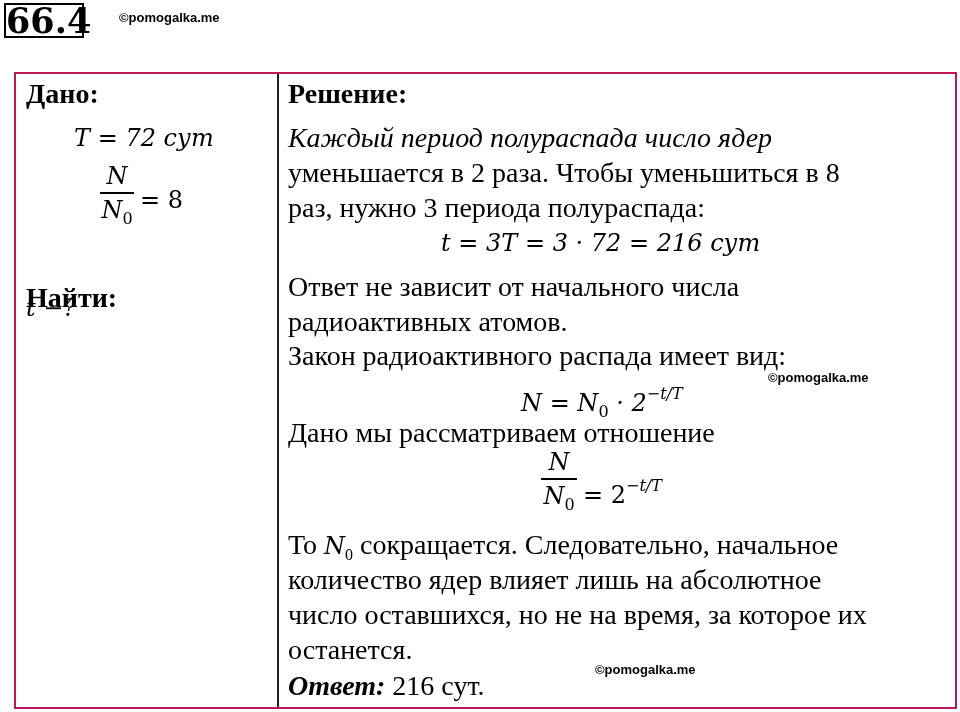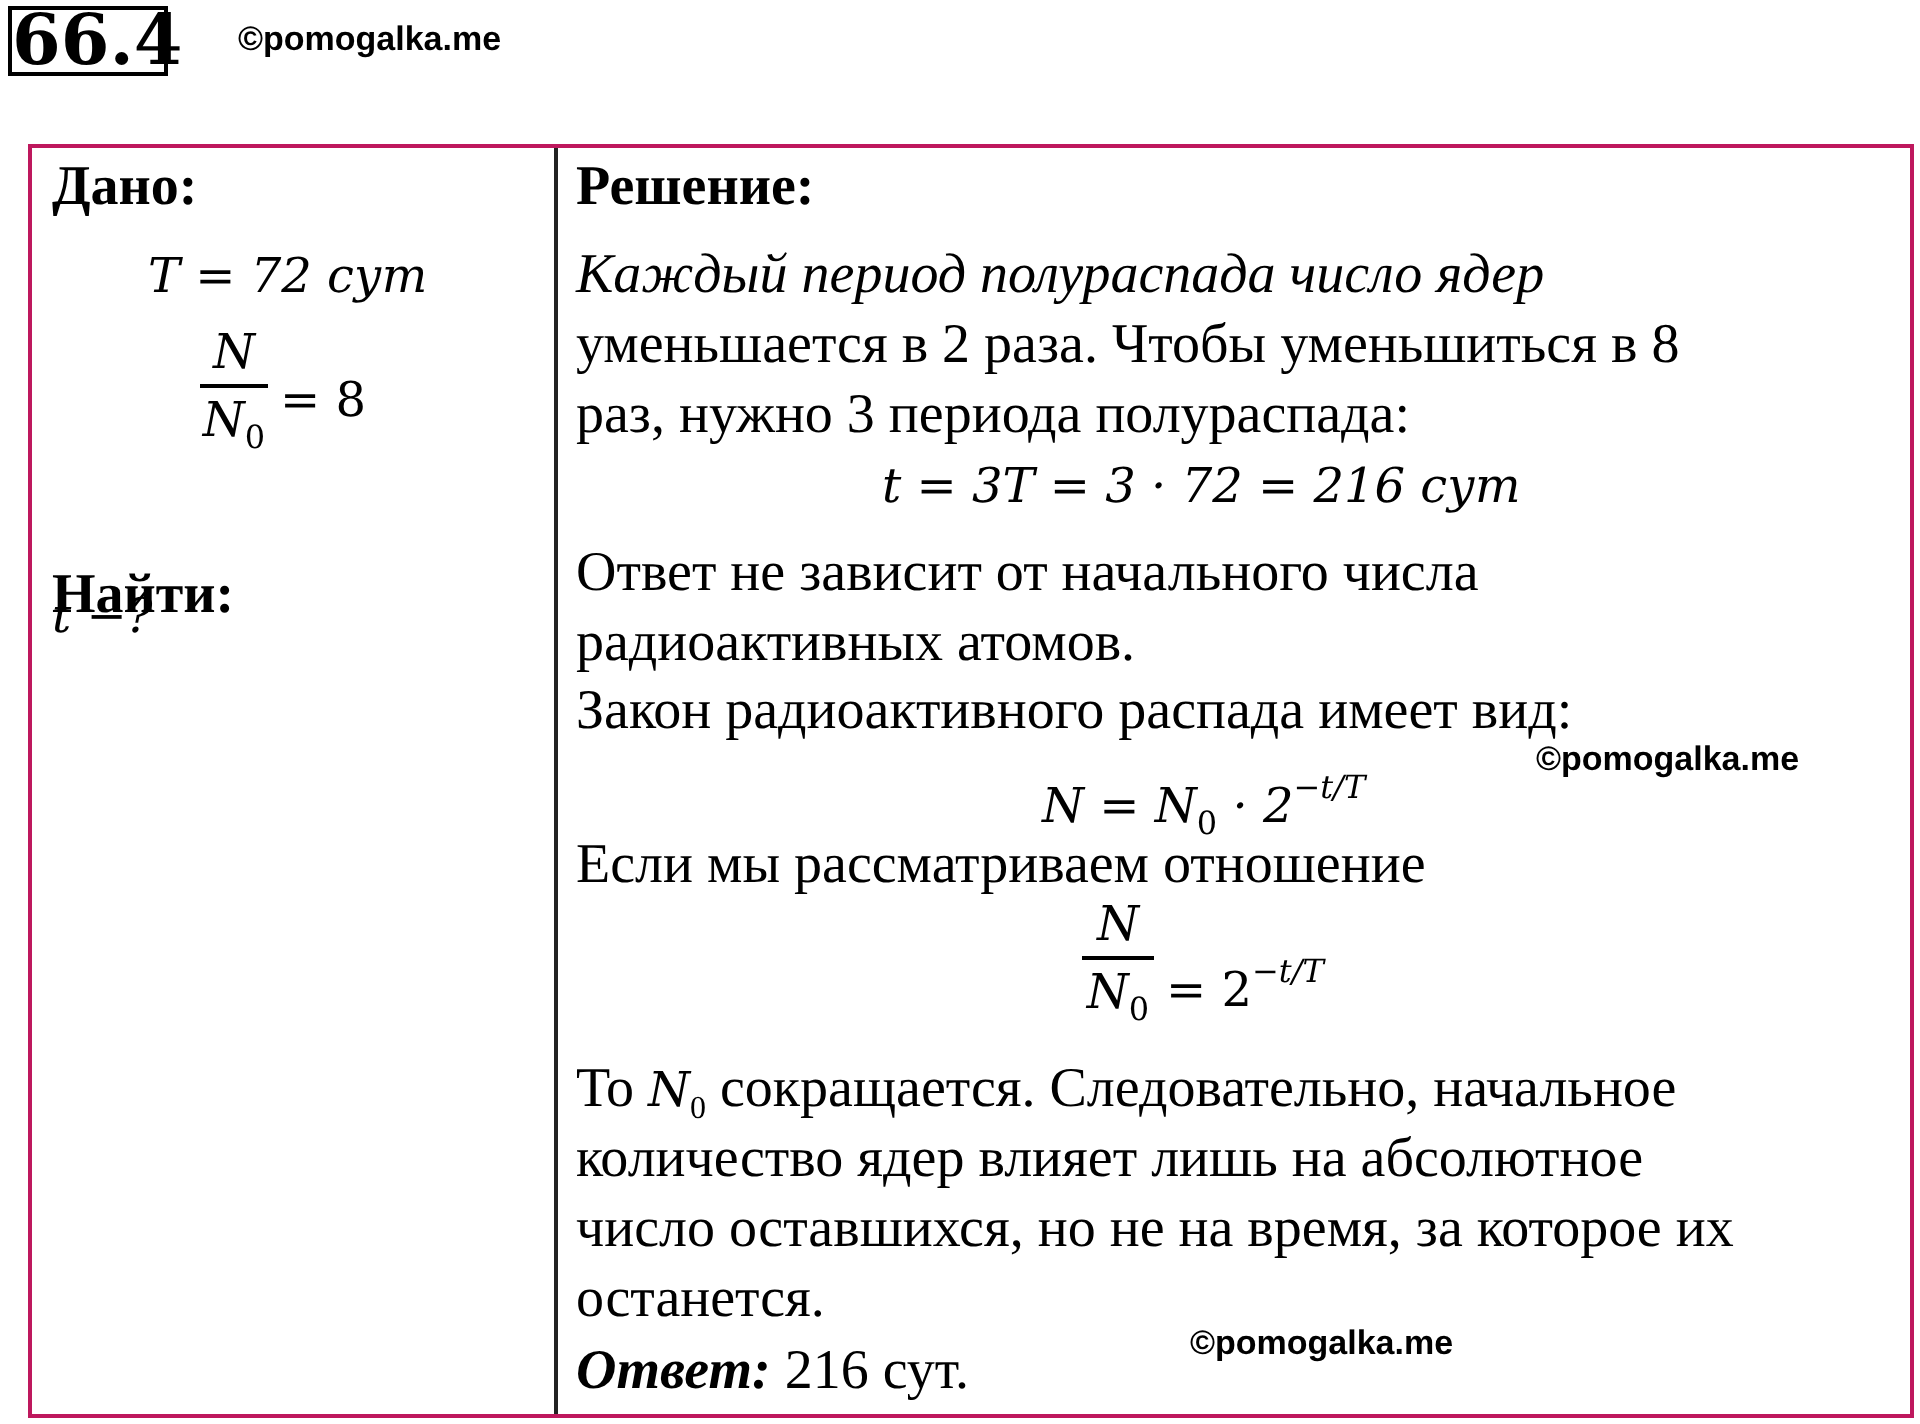--- a/index.html
+++ b/index.html
@@ -1,21 +1,21 @@
 <!DOCTYPE html>
 <html><head>
 <meta charset="utf-8">
 <style>
   html, body { margin:0; padding:0; background:#fff; }
   body { width:960px; height:712px; position:relative; overflow:hidden; color:#000;
          font-family:"Liberation Serif", "DejaVu Serif", serif; }
   .num-box { position:absolute; left:4px; top:3px; width:76px; height:31px; border:2px solid #000;
              font-family:"DejaVu Serif", serif; font-weight:bold; font-size:35px; line-height:31px;
              text-align:center; box-sizing:content-box; }
-  .wm { position:absolute; font-family:"Liberation Sans", sans-serif; font-weight:bold; font-size:17px; }
+  .wm { position:absolute; font-family:"Liberation Sans", sans-serif; font-weight:bold; font-size:13px; }
   .table { position:absolute; left:14px; top:72px; width:939px; height:633px; border:2px solid #be185d; }
   .col-left { position:absolute; left:0; top:0; width:261px; height:100%; border-right:2px solid #222; }
   .col-right { position:absolute; left:263px; top:0; right:0; height:100%; }
   .t { position:absolute; font-size:28px; line-height:32px; white-space:nowrap; }
   .b { font-weight:bold; }
   .m { font-family:"DejaVu Serif", serif; font-size:24px; }
   .mi { font-style:italic; }
   .frac { position:absolute; text-align:center; }
   .frac .n, .frac .d { display:block; font-family:"DejaVu Serif", serif; font-style:italic; font-size:24px; line-height:28px; }
   .frac .bar { display:block; height:2px; background:#000; margin:2px 0; }
@@ -52,21 +52,21 @@
     <div class="t m mi" style="left:162px;top:153px;">t = 3T = 3 · 72 = 216 сут</div>
 
     <div class="t" style="left:9px;top:197px;">Ответ не зависит от начального числа</div>
     <div class="t" style="left:9px;top:232px;">радиоактивных атомов.</div>
     <div class="t" style="left:9px;top:266px;">Закон радиоактивного распада имеет вид:</div>
     <div class="t m mi" style="left:242px;top:304px;">
       <span>N = N</span><sub>0</sub><span> · 2</span><sup>−t/T</sup>
     </div>
     <div class="wm" style="left:489px;top:296px;">©pomogalka.me</div>
 
-    <div class="t" style="left:9px;top:343px;">Если мы рассматриваем отношение</div>
+    <div class="t" style="left:9px;top:343px;">Дано мы рассматриваем отношение</div>
     <div class="frac" style="left:262px;top:374px;width:36px;">
       <span class="n">N</span>
       <span class="bar"></span>
       <span class="d"><span>N</span><sub>0</sub></span>
     </div>
     <div class="t m" style="left:304px;top:396px;">
       <span>= 2</span><sup>−t/T</sup>
     </div>
 
     <div class="t" style="left:9px;top:455px;">

